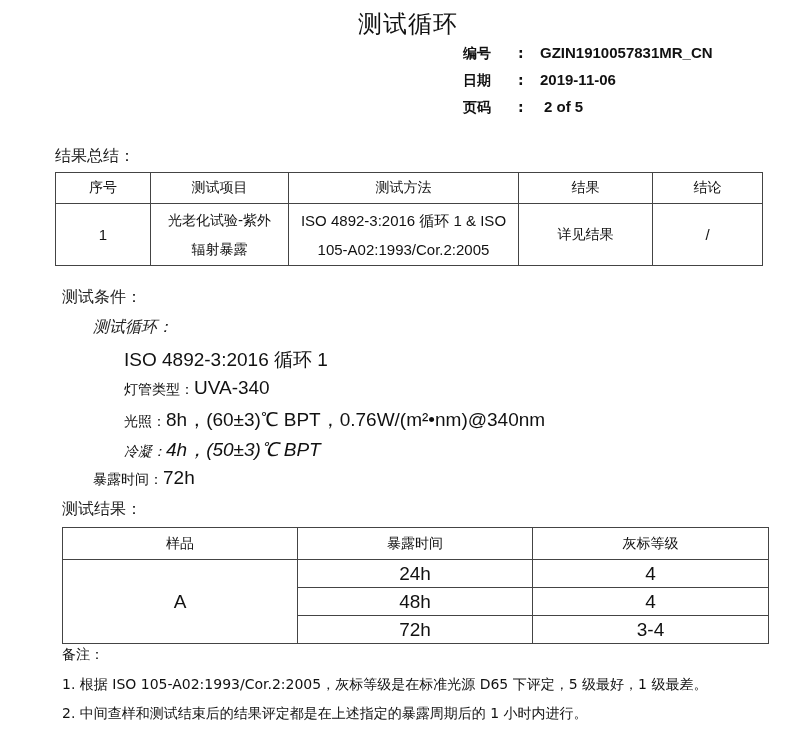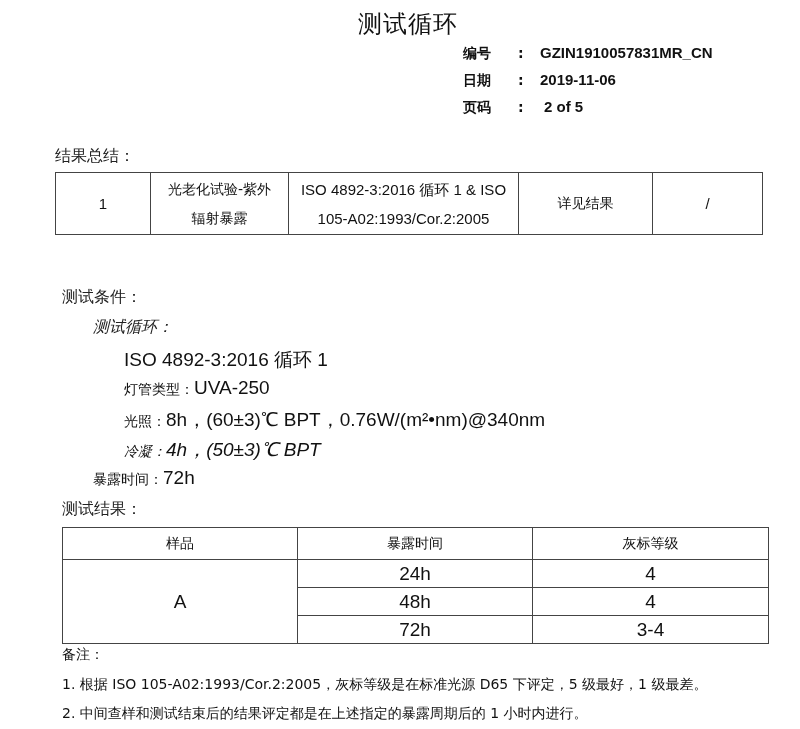--- a/index.html
+++ b/index.html
@@ -52,41 +52,48 @@
 
 <table id="summary-table">
   <colgroup>
     <col style="width:95px">
       <col style="width:138px">
       <col style="width:230px">
       <col style="width:134px">
       <col style="width:110px">
   </colgroup>
   <tbody>
+      <tr>
+    <th>序号</th>
+    <th>测试项目</th>
+    <th>测试方法</th>
+    <th>结果</th>
+    <th>结论</th>
+  </tr>
   <tr>
     <td class="latin">1</td>
     <td>
       <div>光老化试验-紫外</div>
       <div>辐射暴露</div>
     </td>
     <td class="latin">
       <div>ISO 4892-3:2016 循环 1 &amp; ISO</div>
       <div>105-A02:1993/Cor.2:2005</div>
     </td>
     <td>详见结果</td>
     <td class="latin">/</td>
   </tr>
 </tbody>
   </table>
 
 <div class="abs section" style="left:62px; top:287px;">测试条件：</div>
 <div class="abs section" style="left:93px; top:317px;font-style:italic;">测试循环：</div>
 <div class="abs line latin" style="left:124px; top:347px;">ISO 4892-3:2016 循环 1</div>
 <div class="abs line" style="left:124px; top:377px;">
-  <span>灯管类型：</span><span class="latin">UVA-250</span>
+  <span>灯管类型：</span><span class="latin">UVA-340</span>
 </div>
 <div class="abs line" style="left:124px; top:407px;">
   <span>光照：</span><span class="latin">8h，(60±3)℃ BPT，0.76W/(m²•nm)@340nm</span>
 </div>
 <div class="abs line" style="left:124px; top:437px;font-style:italic;">
   <span>冷凝：</span><span class="latin">4h，(50±3)℃ BPT</span>
 </div>
 <div class="abs line" style="left:93px; top:467px;">
   <span>暴露时间：</span><span class="latin">72h</span>
 </div>

